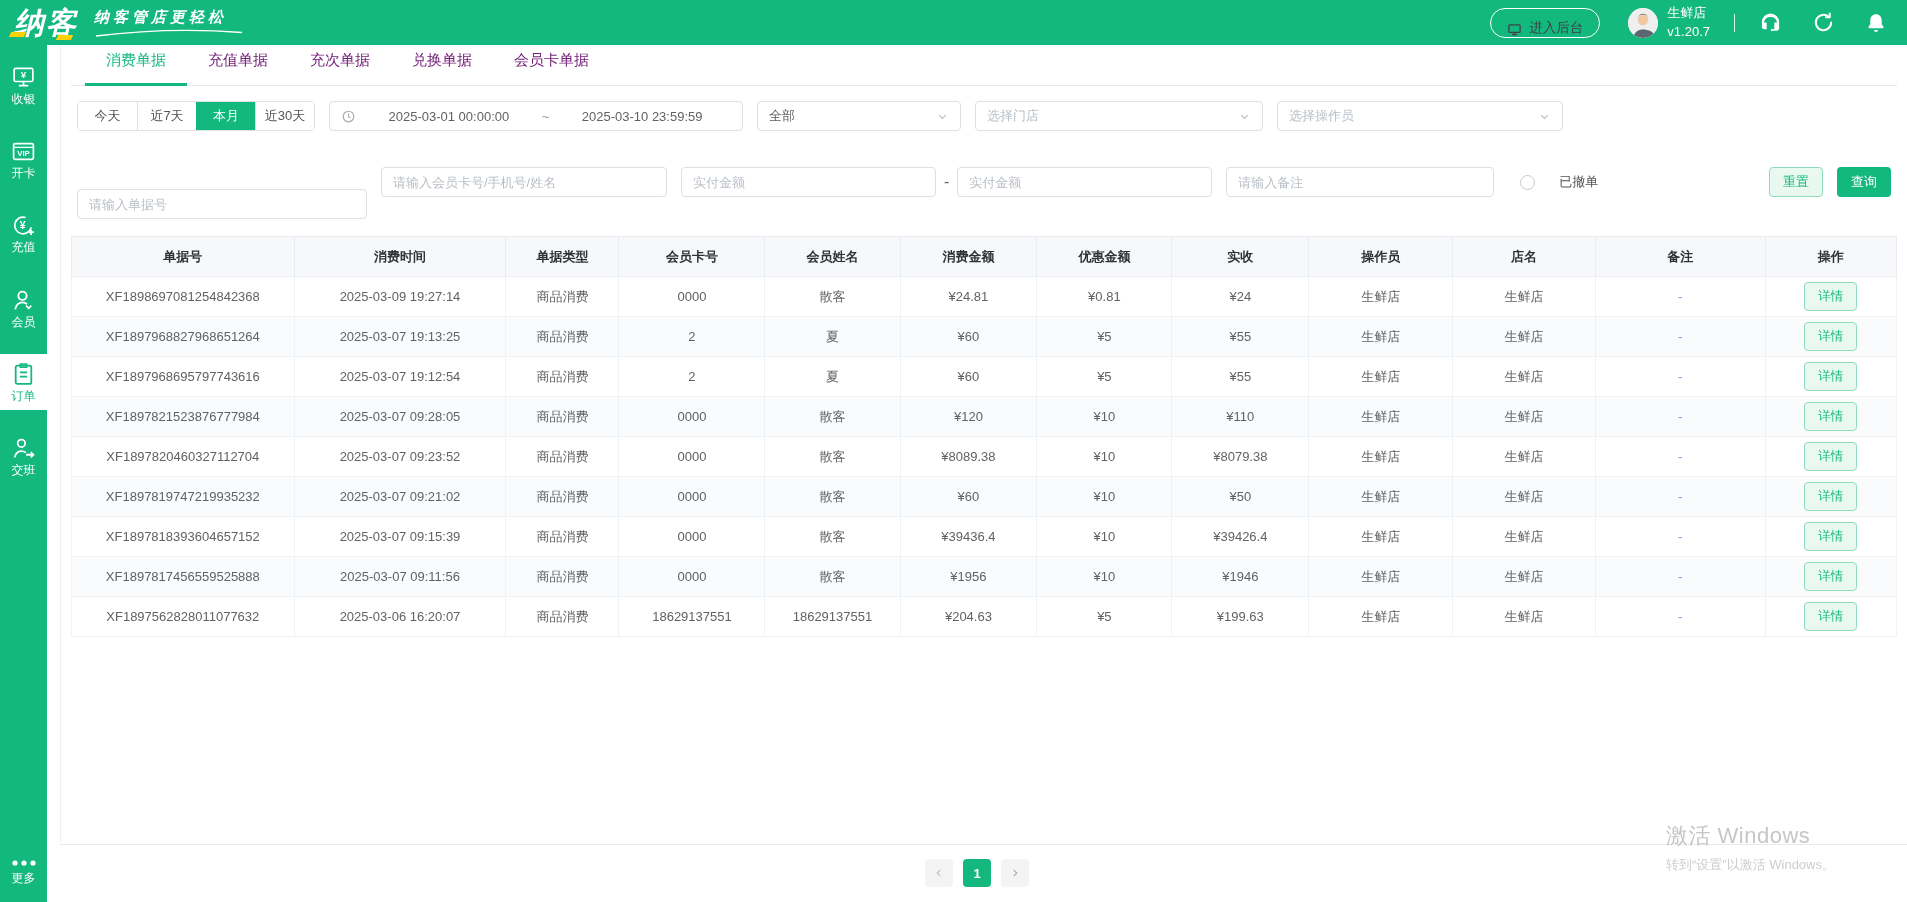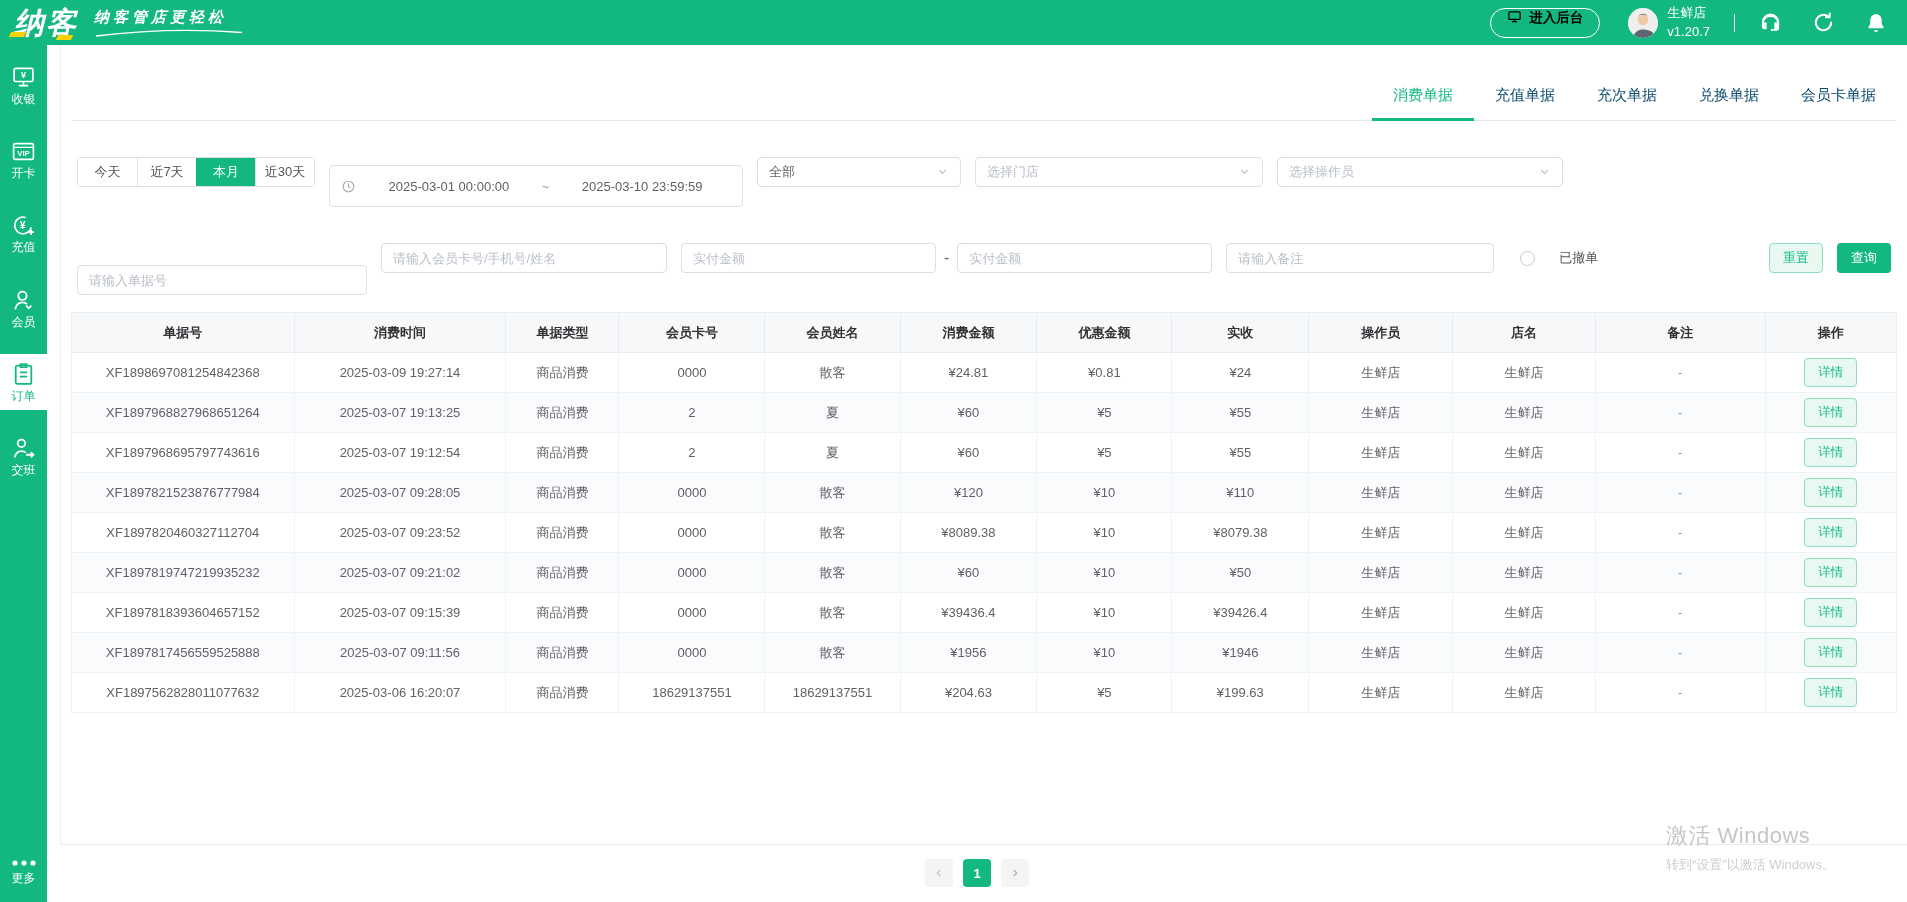--- a/index.html
+++ b/index.html
@@ -20,57 +20,57 @@
   .brand{display:flex;align-items:center;gap:16px;}
   .logo{position:relative;display:inline-block;}
   .logo-text{font-size:30px;font-weight:900;font-style:italic;color:#fff;letter-spacing:2px;line-height:1;}
   .logo-accent{position:absolute;background:#ffd100;height:5px;width:15px;transform:skewX(-25deg);}
   .logo-accent.a1{left:-4px;bottom:1px;}
   .logo-accent.a2{right:6px;bottom:-2px;}
   .tagline{display:flex;flex-direction:column;color:#fff;}
   .tagline-text{font-size:15px;font-style:italic;font-weight:700;letter-spacing:4px;}
   .tagline svg{margin-top:2px;}
   .topbar-right{display:flex;align-items:center;}
-  .enter-btn{height:30px;border:1px solid #fff;border-radius:16px;background:transparent;color:#000000;
-    display:flex;align-items:flex-start;gap:7px;padding:0 16px;font-size:13.5px;cursor:pointer;
-    font-family:inherit;font-weight:bold;}
+  .enter-btn{height:30px;border:1px solid #fff;border-radius:16px;background:transparent;color:#404040;
+    display:flex;align-items:flex-end;gap:7px;padding:0 16px;font-size:13.5px;cursor:pointer;
+    font-family:inherit;}
   .avatar{width:30px;height:30px;border-radius:50%;overflow:hidden;background:#f2f2f2;margin-left:28px;flex:none;}
   .store-meta{color:#fff;font-size:13px;line-height:1.4;margin-left:9px;text-align:left;}
   .top-divider{width:1px;height:18px;background:rgba(255,255,255,.85);margin:0 24px;}
   .top-icon{color:#fff;margin-left:0;margin-right:0;cursor:pointer;display:flex;align-items:center;}
   .top-icon + .top-icon{margin-left:30px;}
   
   .sidebar{position:fixed;top:45px;left:0;width:47px;height:857px;background:var(--green);
     display:flex;flex-direction:column;padding-top:12px;z-index:10;}
   .side-item{display:flex;flex-direction:column;align-items:center;gap:3px;padding:8px 0 7px;
     margin-bottom:18px;color:#fff;cursor:pointer;}
   .side-item.active{background:#fff;color:var(--green);}
   .side-label{font-size:12px;line-height:1.1;}
   .side-icon{display:flex;}
   .side-more{margin-top:auto;margin-bottom:10px;}
   
   .main{margin-left:47px;padding-top:45px;height:902px;position:relative;background:#fff;}
   .panel{margin-left:13px;height:800px;background:#fff;border-left:1px solid #f0f1f3;
     border-bottom:1px solid #e9ebee;padding:0 10px;}
   
-  .tabs{display:flex;align-items:flex-end;height:76px;border-bottom:1px solid #e6e8eb;padding-left:14px;justify-content:flex-end;}
-  .tab{padding:0 21px 15px;font-size:15px;color:#0c4a6e;position:relative;cursor:pointer;white-space:nowrap;}
+  .tabs{display:flex;align-items:flex-end;height:41px;border-bottom:1px solid #e6e8eb;padding-left:14px;}
+  .tab{padding:0 21px 15px;font-size:15px;color:#701a75;position:relative;cursor:pointer;white-space:nowrap;}
   .tab.active{color:var(--green);}
   .tab.active:after{content:"";position:absolute;left:0;right:0;bottom:-1px;height:3px;background:var(--green);}
   
   .filters{padding:15px 6px 0;}
   .frow{display:flex;align-items:center;gap:14px;}
   .frow + .frow{margin-top:14px;}
   .seg{display:flex;border:1px solid var(--input-border);border-radius:4px;overflow:hidden;height:30px;flex:none;}
   .seg-btn{width:59px;font-size:13px;color:#555;display:flex;align-items:center;justify-content:center;
     border-left:1px solid var(--input-border);cursor:pointer;background:#fff;}
   .seg-btn:first-child{border-left:none;}
   .seg-btn.active{background:var(--green);color:#fff;border-left-color:var(--green);}
-  .datebox{width:414px;height:42px;border:1px solid var(--input-border);border-radius:4px;
-    display:flex;align-items:center;padding:0 11px;font-size:13px;color:var(--text);flex:none;margin-top:29px;}
+  .datebox{width:414px;height:30px;border:1px solid var(--input-border);border-radius:4px;
+    display:flex;align-items:center;padding:0 11px;font-size:13px;color:var(--text);flex:none;}
   .datebox .clock{color:#a8abb2;display:flex;margin-right:4px;}
   .date-val{flex:1;text-align:center;}
   .date-sep{color:#999;padding:0 4px;}
   .select{height:30px;border:1px solid var(--input-border);border-radius:4px;display:flex;align-items:center;
     justify-content:space-between;padding:0 11px;font-size:13px;color:var(--text);cursor:pointer;background:#fff;flex:none;}
   .select .chev{color:#b9bfc7;display:flex;}
   .select.is-placeholder .val{color:var(--placeholder);}
   .sel-type{width:204px;} .sel-store{width:288px;} .sel-op{width:286px;}
   .tinput{height:30px;border:1px solid var(--input-border);border-radius:4px;padding:0 11px;font-size:13px;
     color:var(--text);outline:none;background:#fff;font-family:inherit;flex:none;}

